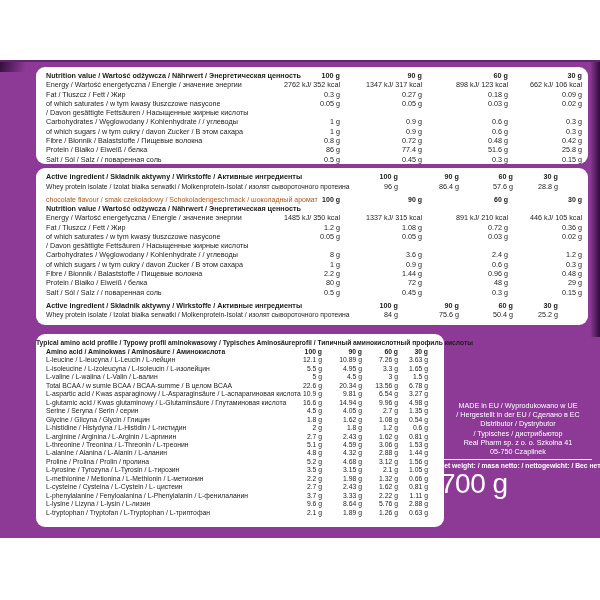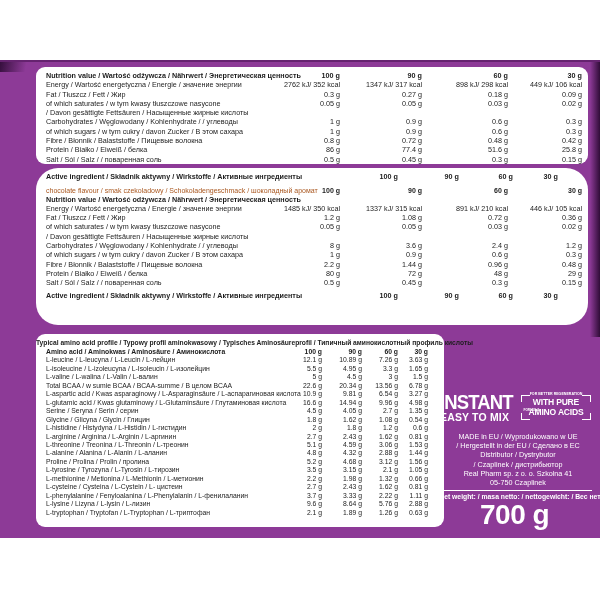--- a/index.html
+++ b/index.html
@@ -10,21 +10,21 @@
   .canvas{position:relative;width:600px;height:600px;background:#fff;overflow:hidden;
           font-family:"Liberation Sans","DejaVu Sans",sans-serif;color:var(--ink);}
   .purple-band{position:absolute;left:0;top:60px;width:600px;height:478px;
                background:var(--purple);border-top:2px solid var(--purple-dark);box-sizing:border-box;}
   .corner-shadow{position:absolute;left:0;top:0;width:34px;height:10px;
                  background:linear-gradient(100deg,rgba(31,4,38,.8),rgba(31,4,38,0) 75%);}
   .edge-shadow{position:absolute;right:0;top:0;width:10px;height:275px;
                background:linear-gradient(to left,rgba(31,4,38,.85),rgba(31,4,38,0));}
   .panel{position:absolute;background:#fff;border-radius:9px;box-sizing:border-box;}
   #panelA{left:36px;top:67px;width:552px;height:97px;padding:4px 6px 0 10px;}
-  #panelB{left:36px;top:168px;width:552px;height:157px;padding:4px 6px 0 10px;border-radius:22px;}
+  #panelB{left:36px;top:168px;width:552px;height:157px;padding:4px 6px 0 10px;}
   #panelC{left:36px;top:334px;width:408px;height:193px;padding:0;}
   [data-repeat]{display:contents;}
   .trow{display:grid;grid-template-columns:1fr 110px 82px 86px 74px;
         font-size:7.2px;line-height:9.3px;white-space:nowrap;}
   .arow{display:grid;grid-template-columns:1fr 64px 61px 54px 45px;padding-right:24px;
         font-size:7.2px;line-height:9.5px;white-space:nowrap;}
   .arow .lbl{font-size:6.8px;}
   .arow.bold .lbl{font-size:7.2px;}
   .crow{display:grid;grid-template-columns:1fr 110px 82px 86px 74px;
         font-size:7px;line-height:9px;white-space:nowrap;margin-top:4px;}
@@ -55,21 +55,21 @@
               transform:scaleX(.95);transform-origin:center;}
   .bc{position:absolute;width:8px;height:6px;border:0 solid #fff;}
   .bc.tl{top:3px;left:0;border-left-width:1.5px;border-top-width:1.5px;}
   .bc.tr{top:3px;right:0;border-right-width:1.5px;border-top-width:1.5px;}
   .bc.bl{bottom:0;left:0;border-left-width:1.5px;border-bottom-width:1.5px;}
   .bc.br{bottom:0;right:0;border-right-width:1.5px;border-bottom-width:1.5px;}
   .address{margin-top:9px;text-align:center;}
   .addr-line{font-size:7.2px;line-height:9.2px;white-space:nowrap;}
   .nw-rule{border-top:1px solid #fff;width:152px;margin:3px 0 2px;}
   .nw-label{font-size:6.8px;font-weight:bold;white-space:nowrap;}
-  .nw-value{font-size:28px;font-weight:700;line-height:30px;letter-spacing:-.5px;margin-left:40px;}
+  .nw-value{font-size:28px;font-weight:400;line-height:30px;letter-spacing:-.5px;}
 </style>
 </head>
 <body>
 
 <div class="canvas">
   <div class="purple-band">
     <div class="corner-shadow"></div>
     <div class="edge-shadow"></div>
   </div>
 
@@ -81,22 +81,22 @@
       <span class="val">60 g</span>
       <span class="val">30 g</span>
     </div>
     <div data-repeat="nutrition_table_1.rows">
       
     
         <div class="trow">
           <span class="lbl">Energy / Wartość energetyczna / Energie / значение энергии</span>
           <span class="val">2762 kJ/ 352 kcal</span>
           <span class="val">1347 kJ/ 317 kcal</span>
-          <span class="val">898 kJ/ 298 kcal</span>
-          <span class="val">449 kJ/ 106 kcal</span>
+          <span class="val">898 kJ/ 123 kcal</span>
+          <span class="val">662 kJ/ 106 kcal</span>
         </div>
       
         <div class="trow">
           <span class="lbl">Fat / Tłuszcz / Fett / Жир</span>
           <span class="val">0.3 g</span>
           <span class="val">0.27 g</span>
           <span class="val">0.18 g</span>
           <span class="val">0.09 g</span>
         </div>
       
@@ -159,20 +159,27 @@
   </div>
 
   <div class="panel" id="panelB">
     <div class="arow bold">
       <span class="lbl">Active ingredient / Składnik aktywny / Wirkstoffe / Активные ингредиенты</span>
       <span class="val">100 g</span>
       <span class="val">90 g</span>
       <span class="val">60 g</span>
       <span class="val">30 g</span>
     </div>
+    <div class="arow">
+      <span class="lbl">Whey protein isolate / Izolat białka serwatki / Molkenprotein-Isolat / изолят сывороточного протеина</span>
+      <span class="val">96 g</span>
+      <span class="val">86.4 g</span>
+      <span class="val">57.6 g</span>
+      <span class="val">28.8 g</span>
+    </div>
 
     <div class="crow">
       <span class="lbl">chocolate flavour / smak czekoladowy / Schokoladengeschmack / шоколадный аромат</span>
       <span class="val bold">100 g</span>
       <span class="val bold">90 g</span>
       <span class="val bold">60 g</span>
       <span class="val bold">30 g</span>
     </div>
     <div class="trow bold">
       <span class="lbl">Nutrition value / Wartość odżywcza / Nährwert / Энергетическая ценность</span>
@@ -256,20 +263,27 @@
           <span class="val">0.15 g</span>
         </div>
       </div>
 
     <div class="arow bold gap-top">
       <span class="lbl">Active ingredient / Składnik aktywny / Wirkstoffe / Активные ингредиенты</span>
       <span class="val">100 g</span>
       <span class="val">90 g</span>
       <span class="val">60 g</span>
       <span class="val">30 g</span>
+    </div>
+    <div class="arow">
+      <span class="lbl">Whey protein isolate / Izolat białka serwatki / Molkenprotein-Isolat / изолят сывороточного протеина</span>
+      <span class="val">84 g</span>
+      <span class="val">75.6 g</span>
+      <span class="val">50.4 g</span>
+      <span class="val">25.2 g</span>
     </div>
   </div>
 
   <div class="panel" id="panelC">
     <div class="amino-title">Typical amino acid profile / Typowy profil aminokwasowy / Typisches Aminosäureprofil / Типичный аминокислотный профиль кислоты</div>
     <div class="amino-body">
       <div class="mrow bold">
         <span class="lbl">Amino acid / Aminokwas / Aminosäure / Аминокислота</span>
         <span class="val">100 g</span>
         <span class="val">90 g</span>
@@ -428,49 +442,31 @@
             <span class="val">2.1 g</span>
             <span class="val">1.89 g</span>
             <span class="val">1.26 g</span>
             <span class="val">0.63 g</span>
           </div>
         </div>
     </div>
   </div>
 
   <div class="branding">
-    <div class="brand-top">
-      <div class="instant">
-        <div class="instant-line">
-          <span class="instant-title">INSTANT</span>
-          <span class="instant-sub">FORMULA</span>
-        </div>
-        <div class="instant-tagline">EASY TO MIX</div>
-      </div>
-      <div class="badge">
-        <span class="bc tl"></span>
-        <span class="bc tr"></span>
-        <span class="bc bl"></span>
-        <span class="bc br"></span>
-        <span class="badge-top">FOR BETTER REGENERATION</span>
-        <div class="badge-line">WITH PURE</div>
-        <div class="badge-line">AMINO ACIDS</div>
-      </div>
-    </div>
     <div class="address">
       <div data-repeat="distribution.lines">
         
       
           <div class="addr-line">MADE in EU / Wyprodukowano w UE</div>
         
           <div class="addr-line">/ Hergestellt in der EU / Сделано в EC</div>
         
           <div class="addr-line">Distributor / Dystrybutor</div>
         
-          <div class="addr-line">/ Czaplinek / дистрибьютор</div>
+          <div class="addr-line">/ Typisches / дистрибьютор</div>
         
           <div class="addr-line">Real Pharm sp. z o. o. Szkolna 41</div>
         
           <div class="addr-line">05-750 Czaplinek</div>
         </div>
     </div>
     <div class="nw-rule"></div>
     <div class="nw-label">net weight: / masa netto: / nettogewicht: / Вес нетто:</div>
     <div class="nw-value">700 g</div>
   </div>

